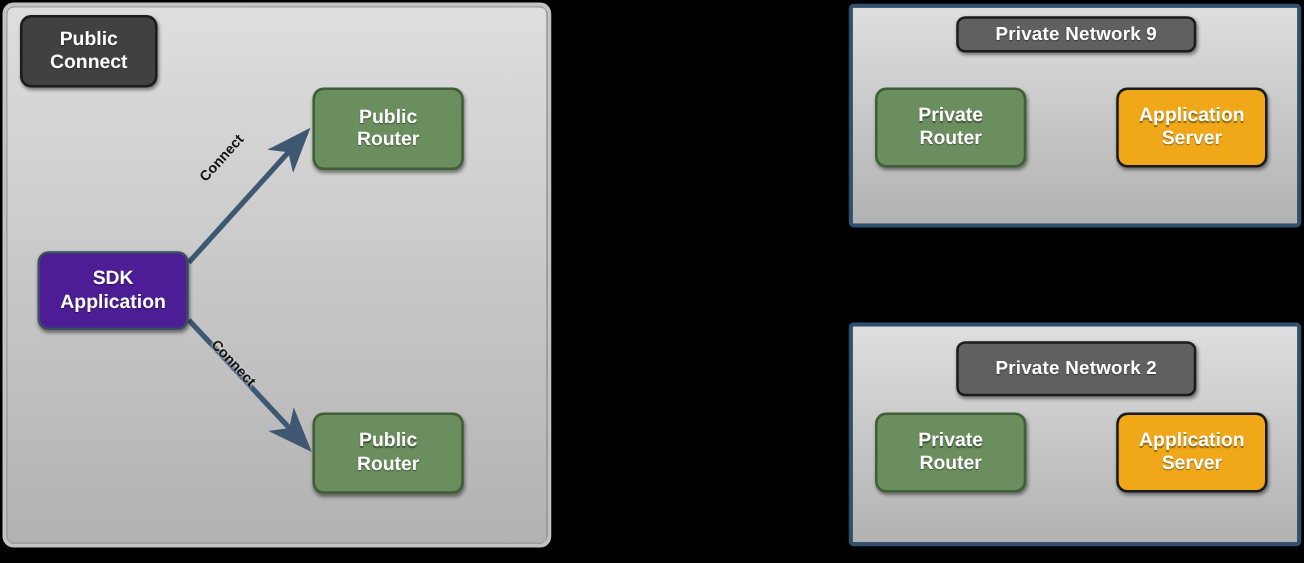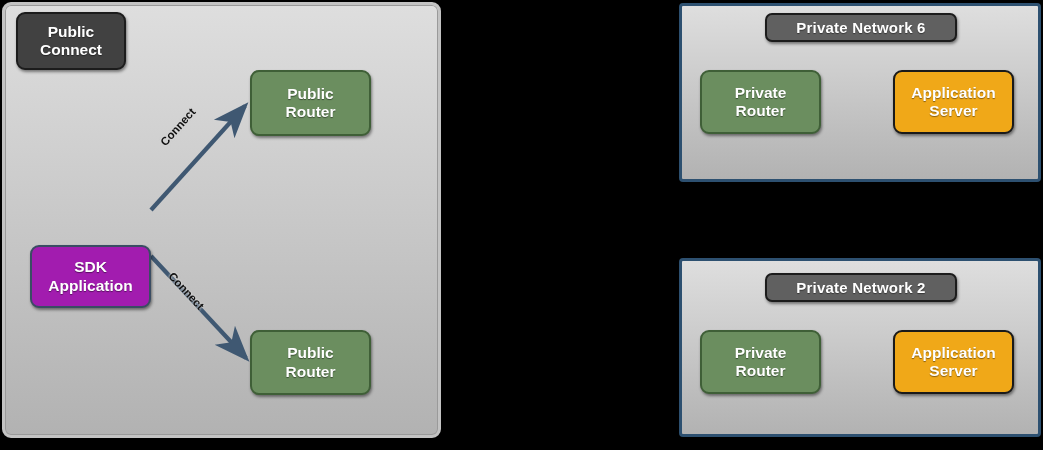--- a/index.html
+++ b/index.html
@@ -25,21 +25,21 @@
         font-weight:bold;font-size:15.5px;line-height:1.18;
         color:#ffffff;border-radius:9px;
         text-shadow:0 1px 1px rgba(0,0,0,.45);
         box-shadow:1px 2px 3px rgba(0,0,0,.45);}
   .node span{display:block;pointer-events:none;}
 
   .n-dark   {background:#414141;border:2px solid #1c1c1c;}
   .n-label  {background:#606060;border:2px solid #1c1c1c;border-radius:7px;
              font-size:15px;letter-spacing:.2px;}
   .n-green  {background:#6b8e5f;border:2px solid #3f5f37;}
-  .n-slate  {background:#a21caf;border:2px solid #3a4d63;margin-top:44px;}
+  .n-slate  {background:#4c1d95;border:2px solid #3a4d63;}
   .n-rust   {background:#a8502a;border:2px solid #6b3317;}
   .n-orange {background:#f0a818;border:2px solid #1a1a1a;}
 
   
   .edges{position:absolute;left:0;top:0;width:1043px;height:450px;
          pointer-events:none;}
   .edge-label{position:absolute;font-size:11.5px;font-weight:bold;
          color:#111;white-space:nowrap;
          text-shadow:0 0 3px rgba(215,215,215,.95),0 0 2px rgba(215,215,215,.95);}
 </style>
@@ -93,40 +93,40 @@
   <div class="node n-green" style="left:250px;top:330px;width:121px;height:65px;">
     <span>
       <span>Public</span>
       <span>Router</span>
     </span>
   </div>
 
   <div class="zone zone-private zone-p1"></div>
 
   <div class="node n-label" style="left:765px;top:13px;width:192px;height:29px;">
-    <span>Private Network 6</span>
+    <span>Private Network 9</span>
   </div>
 
   <div class="node n-green" style="left:700px;top:70px;width:121px;height:64px;">
     <span>
       <span>Private</span>
       <span>Router</span>
     </span>
   </div>
 
   <div class="node n-orange" style="left:893px;top:70px;width:121px;height:64px;">
     <span>
       <span>Application</span>
       <span>Server</span>
     </span>
   </div>
 
   <div class="zone zone-private zone-p2"></div>
 
-  <div class="node n-label" style="left:765px;top:273px;width:192px;height:29px;">
+  <div class="node n-label" style="left:765px;top:273px;width:192px;height:44px;">
     <span>Private Network 2</span>
   </div>
 
   <div class="node n-green" style="left:700px;top:330px;width:121px;height:64px;">
     <span>
       <span>Private</span>
       <span>Router</span>
     </span>
   </div>
 

